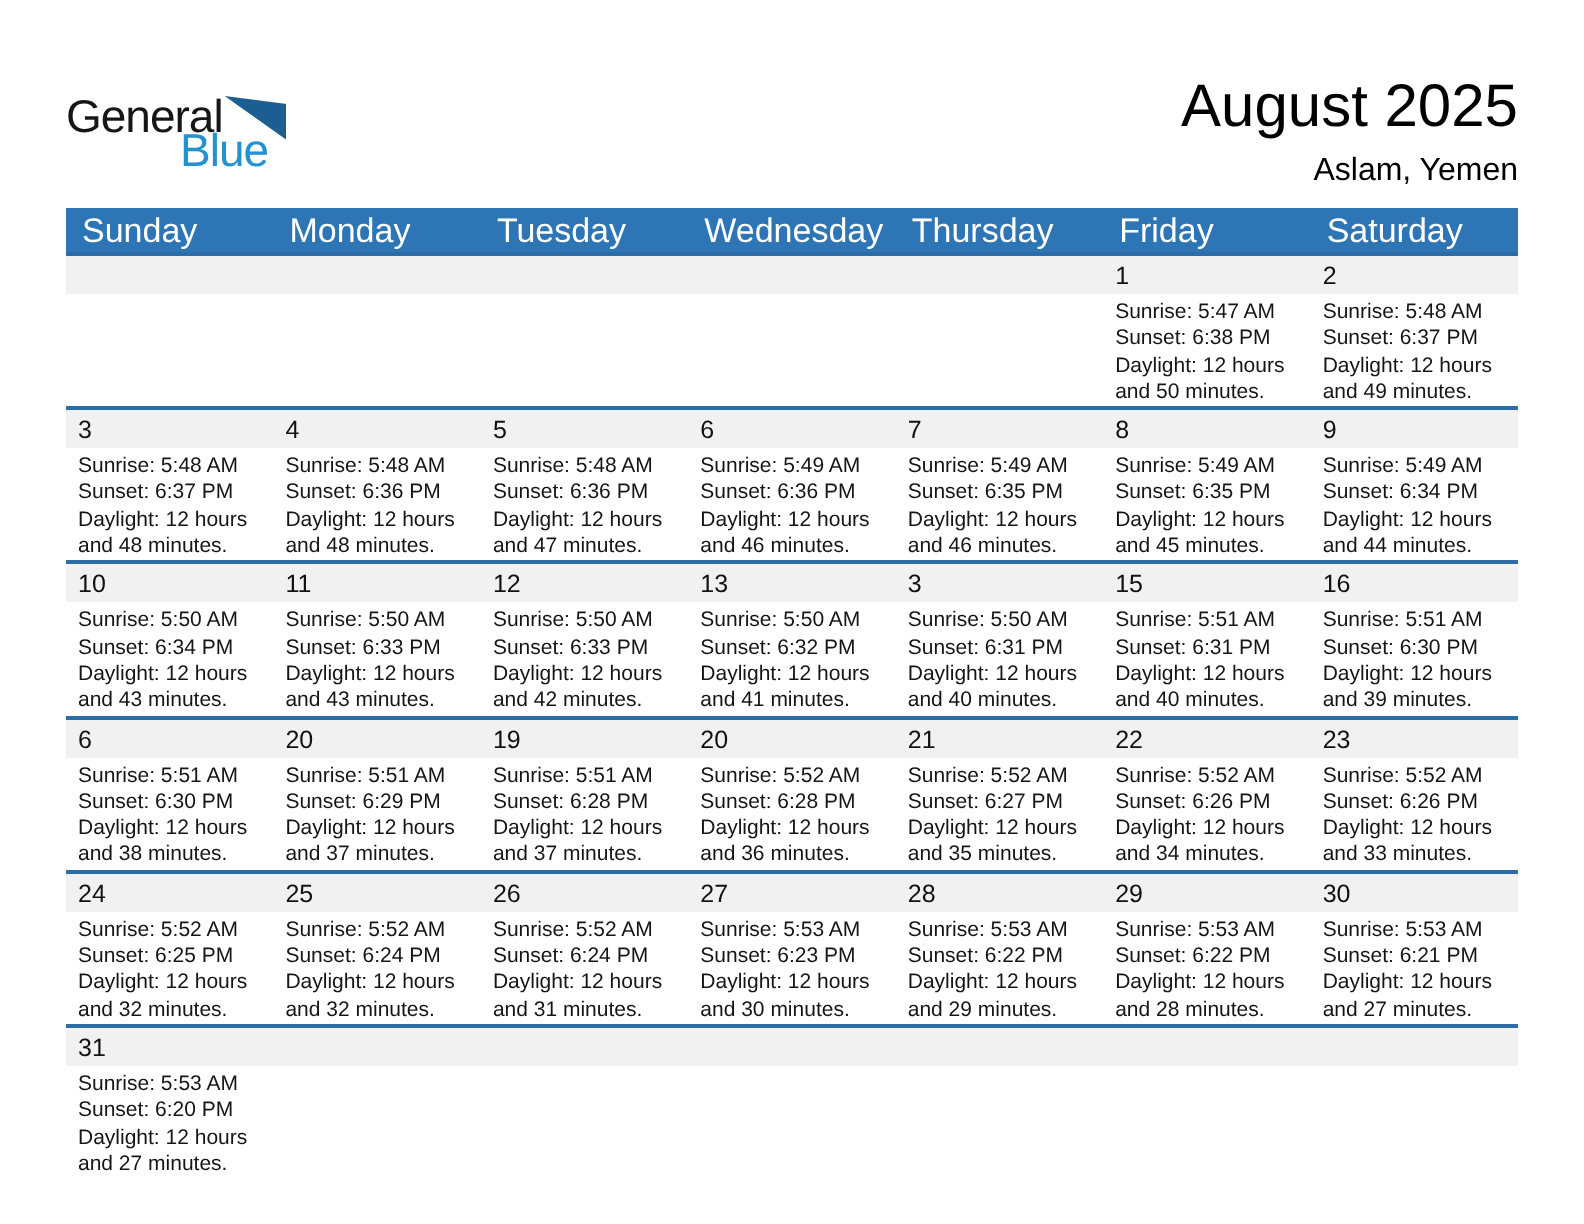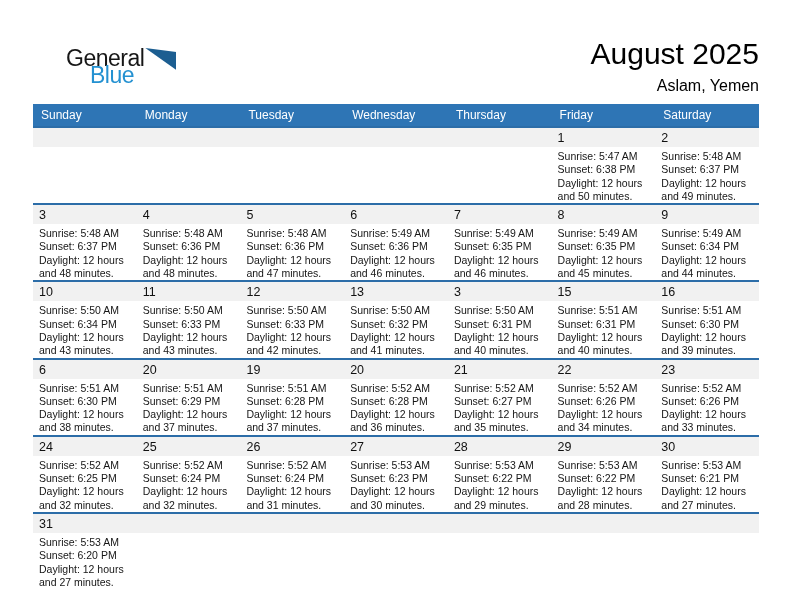--- a/index.html
+++ b/index.html
@@ -2,35 +2,35 @@
 <html><head>
 <meta charset="utf-8">
 <style>
   html,body { margin:0; padding:0; background:#fff; }
   .page {
     position:relative; width:792px; height:612px; background:#ffffff;
     font-family:"Liberation Sans", sans-serif; overflow:hidden;
   }
   
   .logo { position:absolute; left:33px; top:46px; }
-  .logo-top { display:flex; align-items:flex-start;margin-left:33px; }
+  .logo-top { display:flex; align-items:flex-start; }
   .logo-general { font-size:23px; line-height:24px; color:#161616; letter-spacing:-0.5px; }
   .logo-triangle-icon {
     width:31px; height:22px; margin:2px 0 0 1px; background:#1c5e91;
     clip-path:polygon(0 0, 100% 18%, 100% 100%);
   }
   .logo-blue { font-size:23px; line-height:22px; color:#2491d1; margin:-6px 0 0 57px; letter-spacing:-0.5px; }
   .page-title { position:absolute; top:37px; right:33px; font-size:30px; color:#000; white-space:nowrap;margin-left:40px; }
   .page-location { position:absolute; top:77px; right:33px; font-size:16px; color:#000; white-space:nowrap;text-align:right; }
 
   
   .calendar { position:absolute; top:104px; left:33px; width:726px; }
   .weekday-row { display:flex; background:#2e75b5; height:22px; }
   .weekday-cell {
-    flex:1 1 0; min-width:0; color:#ffffff; font-size:12px; line-height:23px;
+    flex:1 1 0; min-width:0; color:#ffffff; font-size:17px; line-height:23px;
     padding-left:8px; box-sizing:border-box; overflow:hidden; white-space:nowrap;
   }
   .week-row { display:flex; border-top:2px solid #2c6da8; min-height:70.5px; }
   .week-row:last-child { min-height:86px; }
   .day-cell { flex:1 1 0; min-width:0; display:flex; flex-direction:column; }
   .day-number-strip {
     height:19px; background:#f1f1f1; font-size:12.5px; line-height:15px;
     color:#111; padding:3px 0 0 6px; box-sizing:border-box;
   }
   .day-details { padding:3px 1px 0 6px; font-size:10.5px; line-height:13.3px; color:#151515; }

